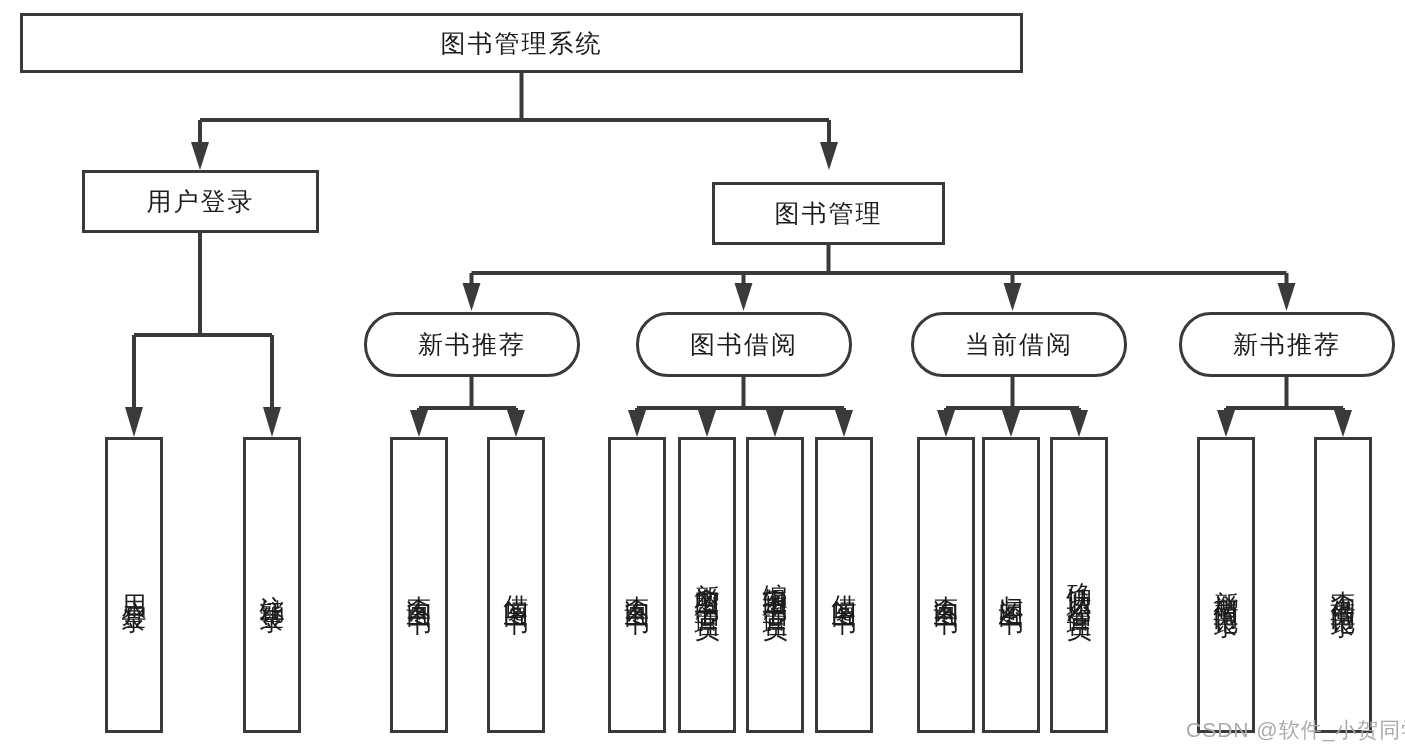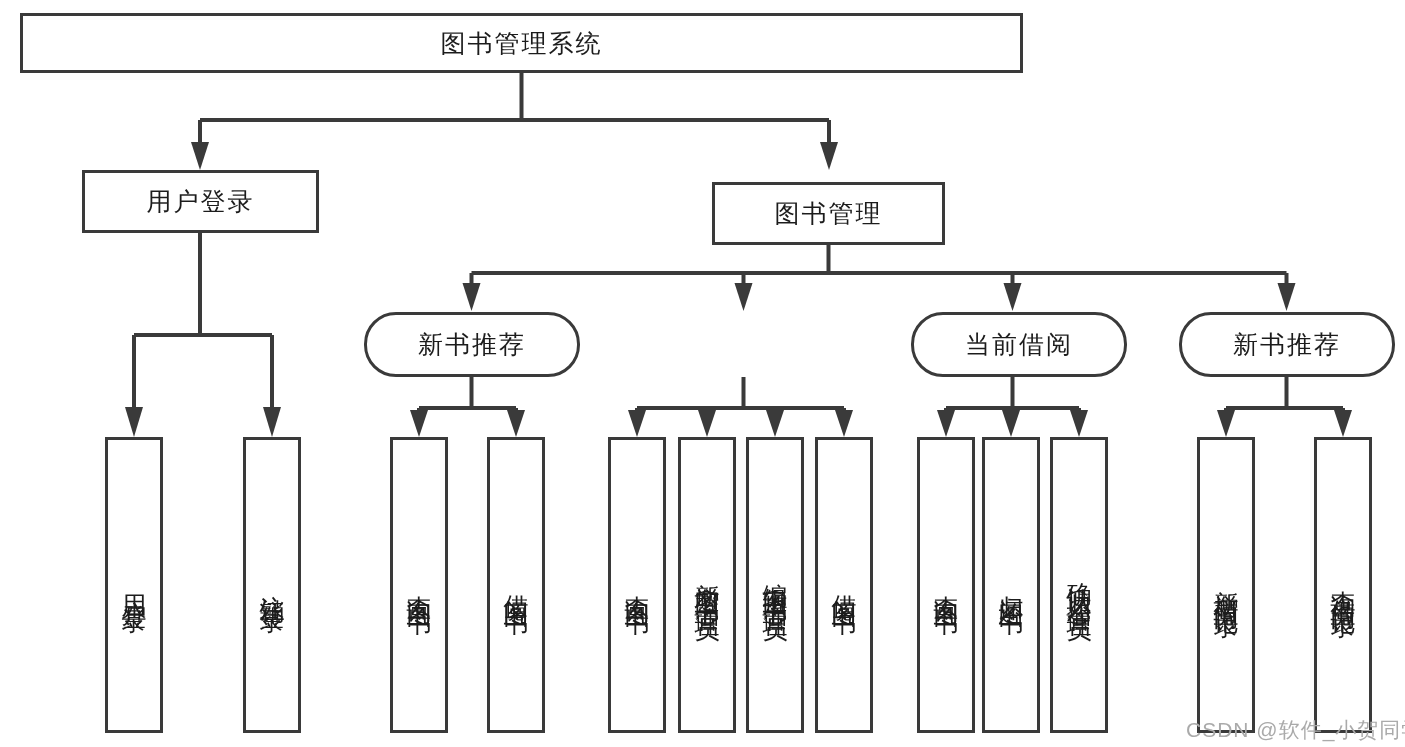--- a/index.html
+++ b/index.html
@@ -124,20 +124,23 @@
   <div class="box box-h lv2a">
     <span>用户登录</span>
   </div>
   <div class="box box-h lv2b">
     <span>图书管理</span>
   </div>
 
   <div class="box box-h lv3 lv3a">
     <span>新书推荐</span>
   </div>
+  <div class="box box-h lv3 lv3b">
+    <span>图书借阅</span>
+  </div>
   <div class="box box-h lv3 lv3c">
     <span>当前借阅</span>
   </div>
   <div class="box box-h lv3 lv3d">
     <span>新书推荐</span>
   </div>
 
   <div class="box box-v g1a">
     <span>用户登录</span>
   </div>

